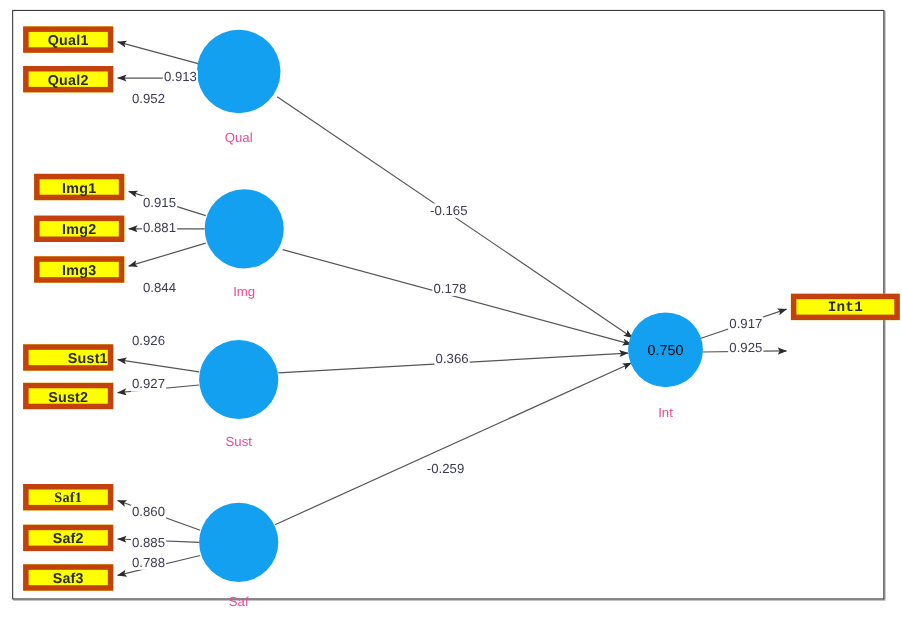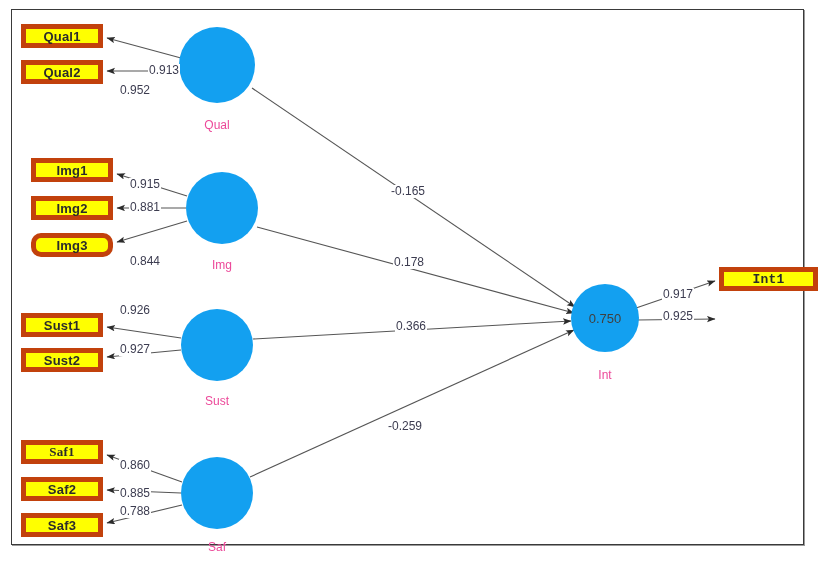--- a/index.html
+++ b/index.html
@@ -51,21 +51,21 @@
     color: #2b2b2b;
     letter-spacing: 0.2px;
   }
   .construct-circle {
     position: absolute;
     border-radius: 50%;
     background: #13a0f0;
     display: flex;
     align-items: center;
     justify-content: center;
-    color: #404040;
+    color: #000000;
     font-size: 13px;
   }
   .construct-label {
     position: absolute;
     font-size: 12px;
     color: #ec4899;
     text-align: center;
     white-space: nowrap;
   }
   .coef-label {
@@ -123,24 +123,24 @@
     </div>
   <div class="indicator-box" style="left:21px;  top:60px;  width:82px; height:24px;">
       <span>Qual2</span>
     </div>
   <div class="indicator-box" style="left:31px;  top:158px; width:82px; height:24px;">
       <span>Img1</span>
     </div>
   <div class="indicator-box" style="left:31px;  top:196px; width:82px; height:24px;">
       <span>Img2</span>
     </div>
-  <div class="indicator-box" style="left:31px;  top:233px; width:82px; height:24px;border-radius:10px;">
+  <div class="indicator-box" style="left:31px;  top:233px; width:82px; height:24px;">
       <span>Img3</span>
     </div>
-  <div class="indicator-box" style="left:21px;  top:313px; width:82px; height:24px;">
+  <div class="indicator-box" style="left:21px;  top:313px; width:82px; height:24px;justify-content:flex-end;">
       <span>Sust1</span>
     </div>
   <div class="indicator-box" style="left:21px;  top:348px; width:82px; height:24px;">
       <span>Sust2</span>
     </div>
   <div class="indicator-box" style="left:21px;  top:440px; width:82px; height:24px;font-family:Liberation Serif, serif;">
       <span>Saf1</span>
     </div>
   <div class="indicator-box" style="left:21px;  top:477px; width:82px; height:24px;">
       <span>Saf2</span>

